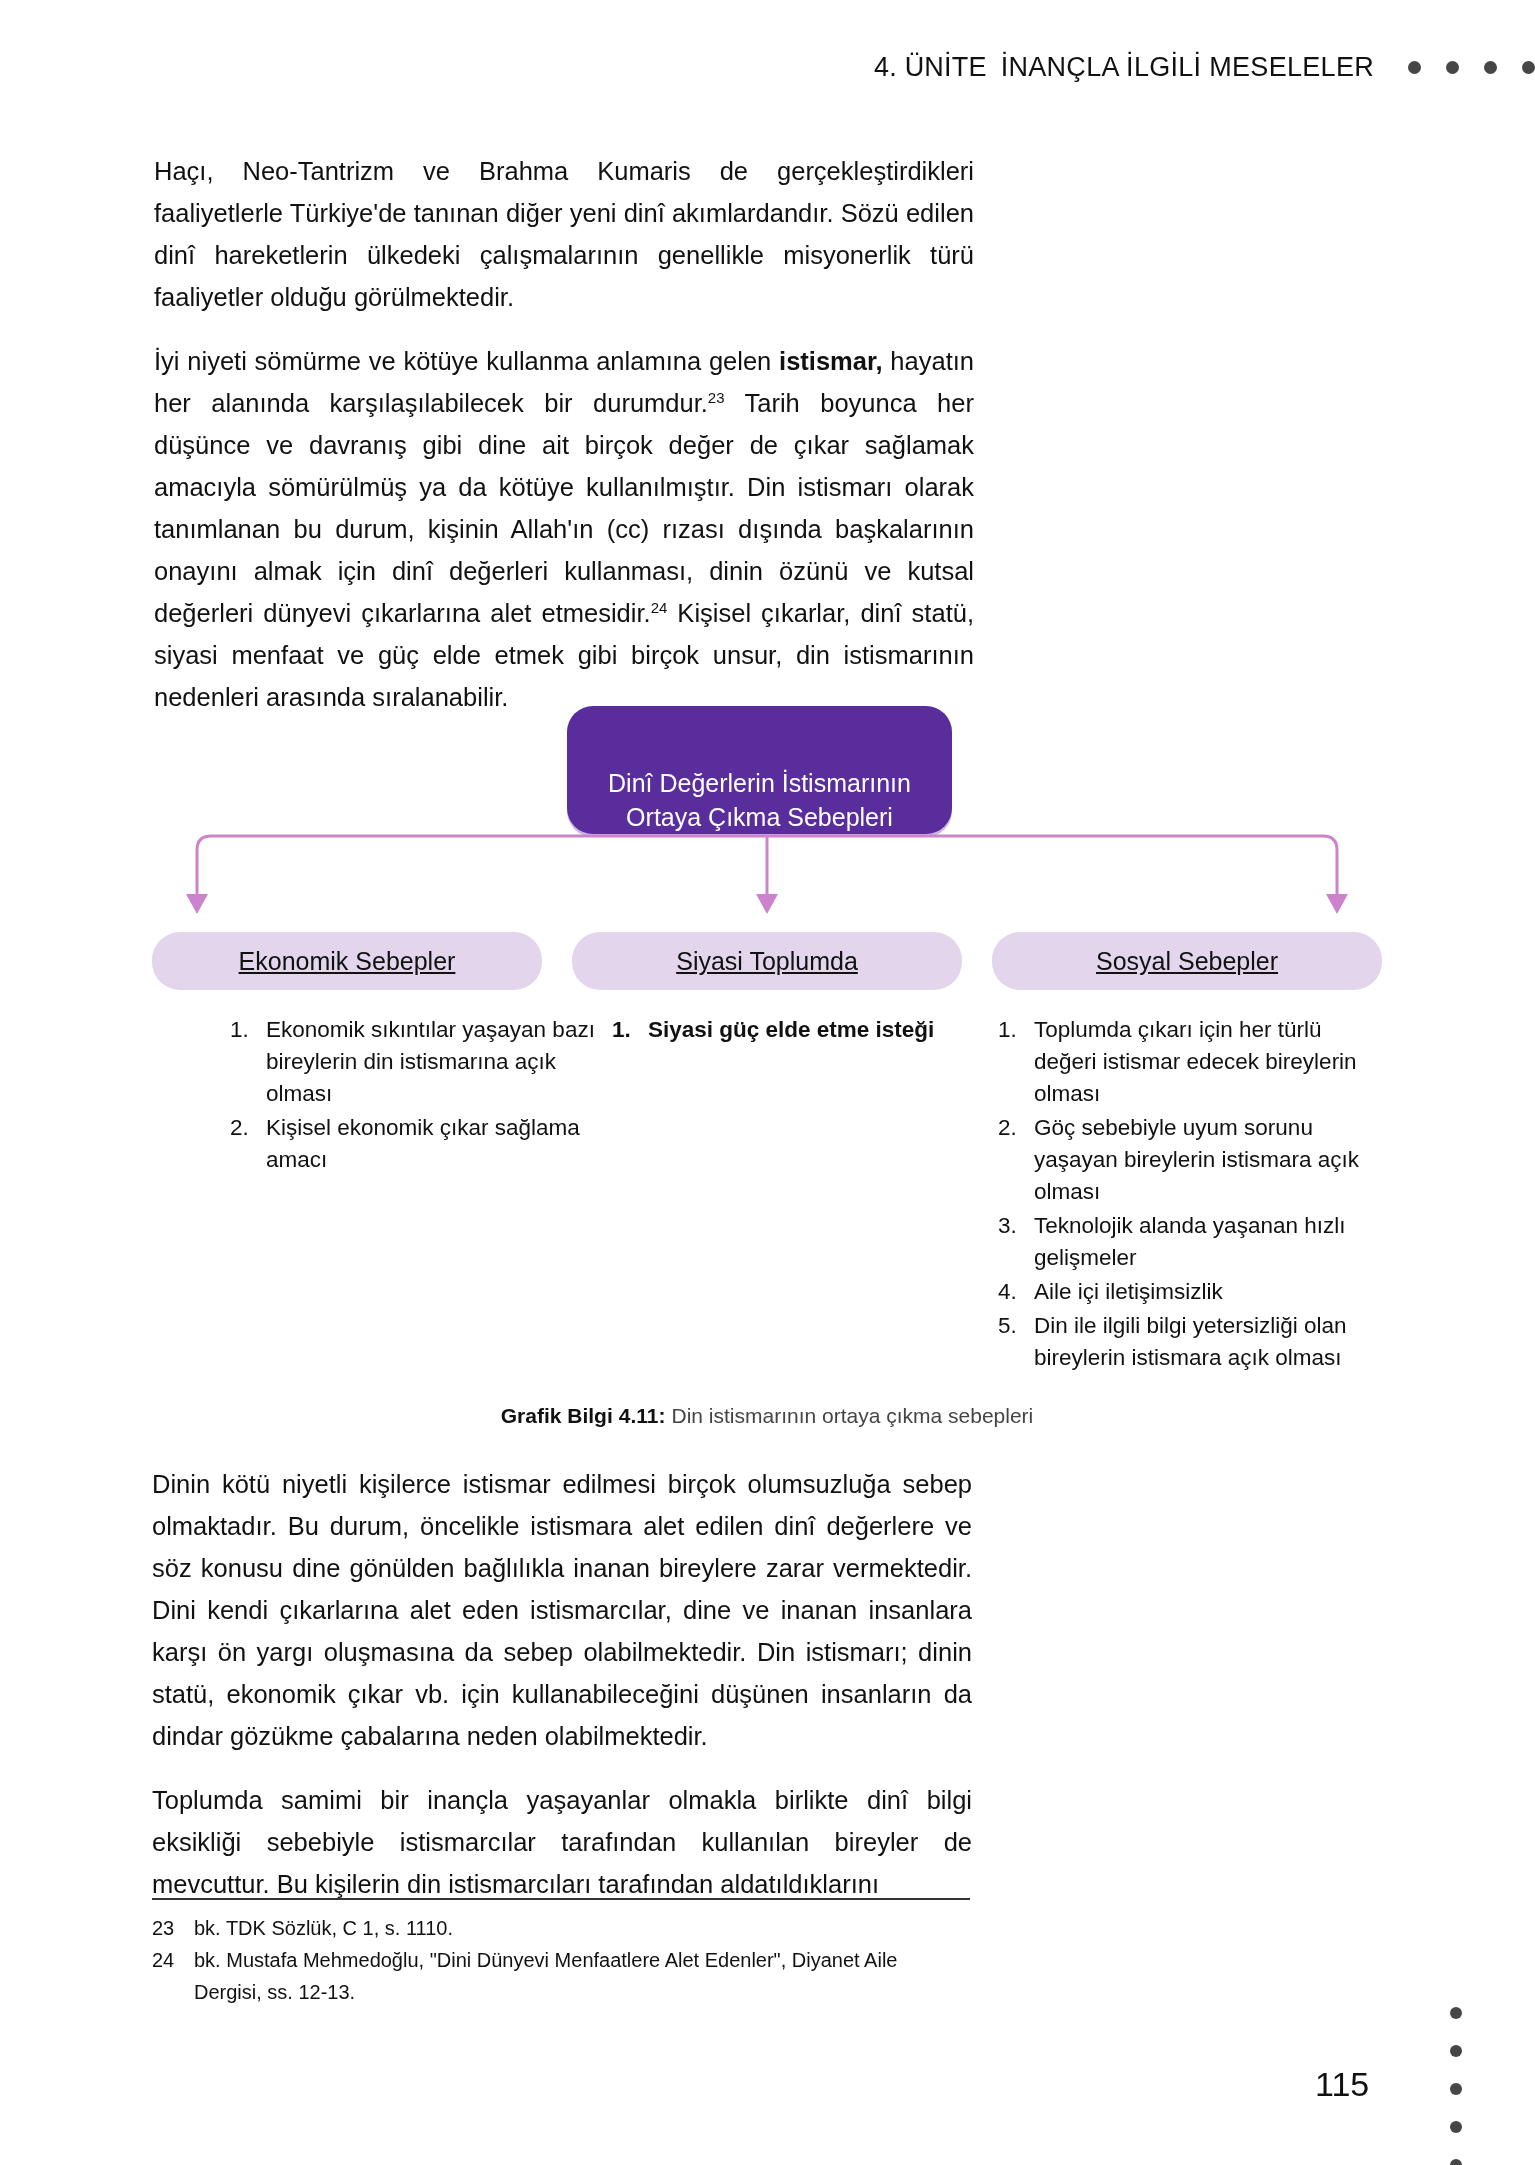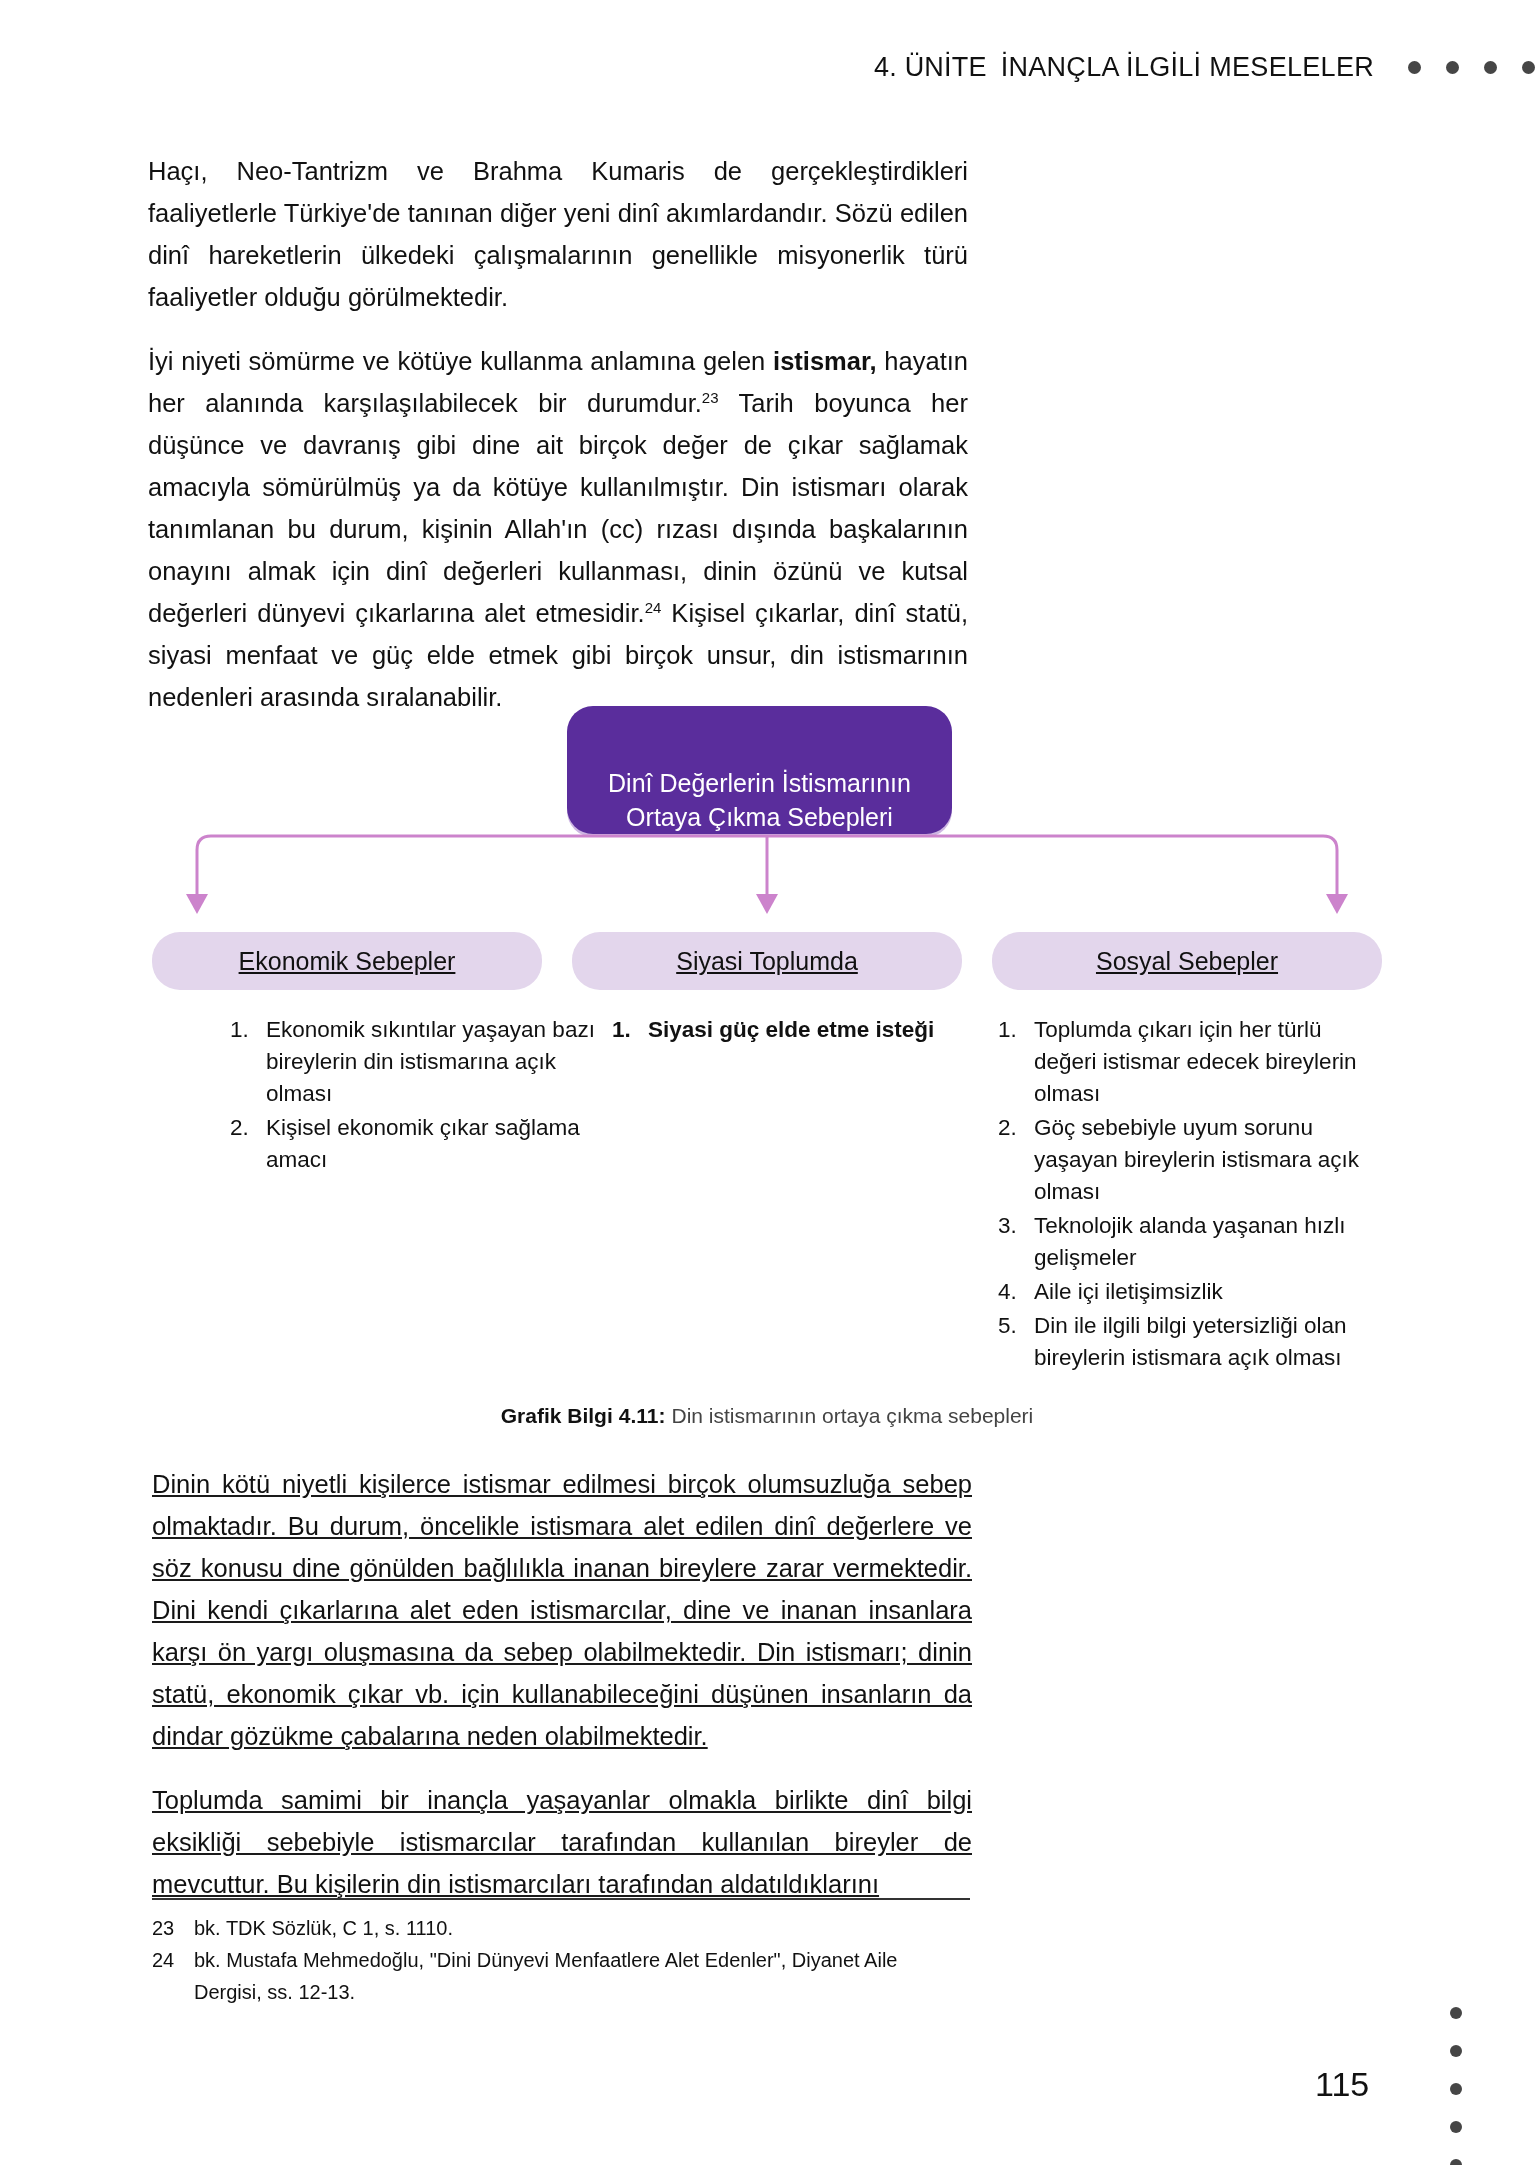--- a/index.html
+++ b/index.html
@@ -53,21 +53,21 @@
   .header-dots .dot {
     width: 13px;
     height: 13px;
     border-radius: 50%;
     background: #464646;
   }
 
   
   .content {
     position: absolute;
-    left: 148px;
+    left: 154px;
     top: 150px;
     width: 820px;
   }
 
   p.body-text {
     font-size: 25.5px;
     line-height: 42px;
     text-align: justify;
     text-justify: inter-word;
     color: #111;
@@ -186,21 +186,20 @@
   .caption .cap-label { font-weight: bold; color: #111; }
   .caption .cap-num { font-weight: bold; color: #111; margin-left: 6px; }
   .caption .cap-text { margin-left: 6px; color: #444; }
 
   
   .content-lower {
     position: absolute;
     left: 152px;
     top: 1463px;
     width: 820px;
-    text-decoration: underline;
   }
 
   
   .footnotes {
     position: absolute;
     left: 152px;
     top: 1898px;
     width: 818px;
     border-top: 2px solid #333;
     padding-top: 12px;

